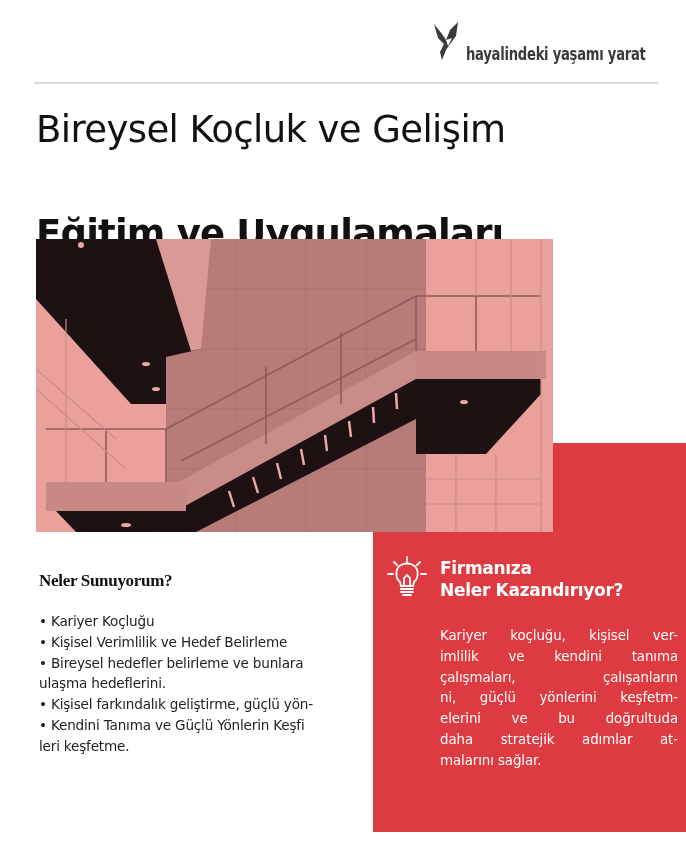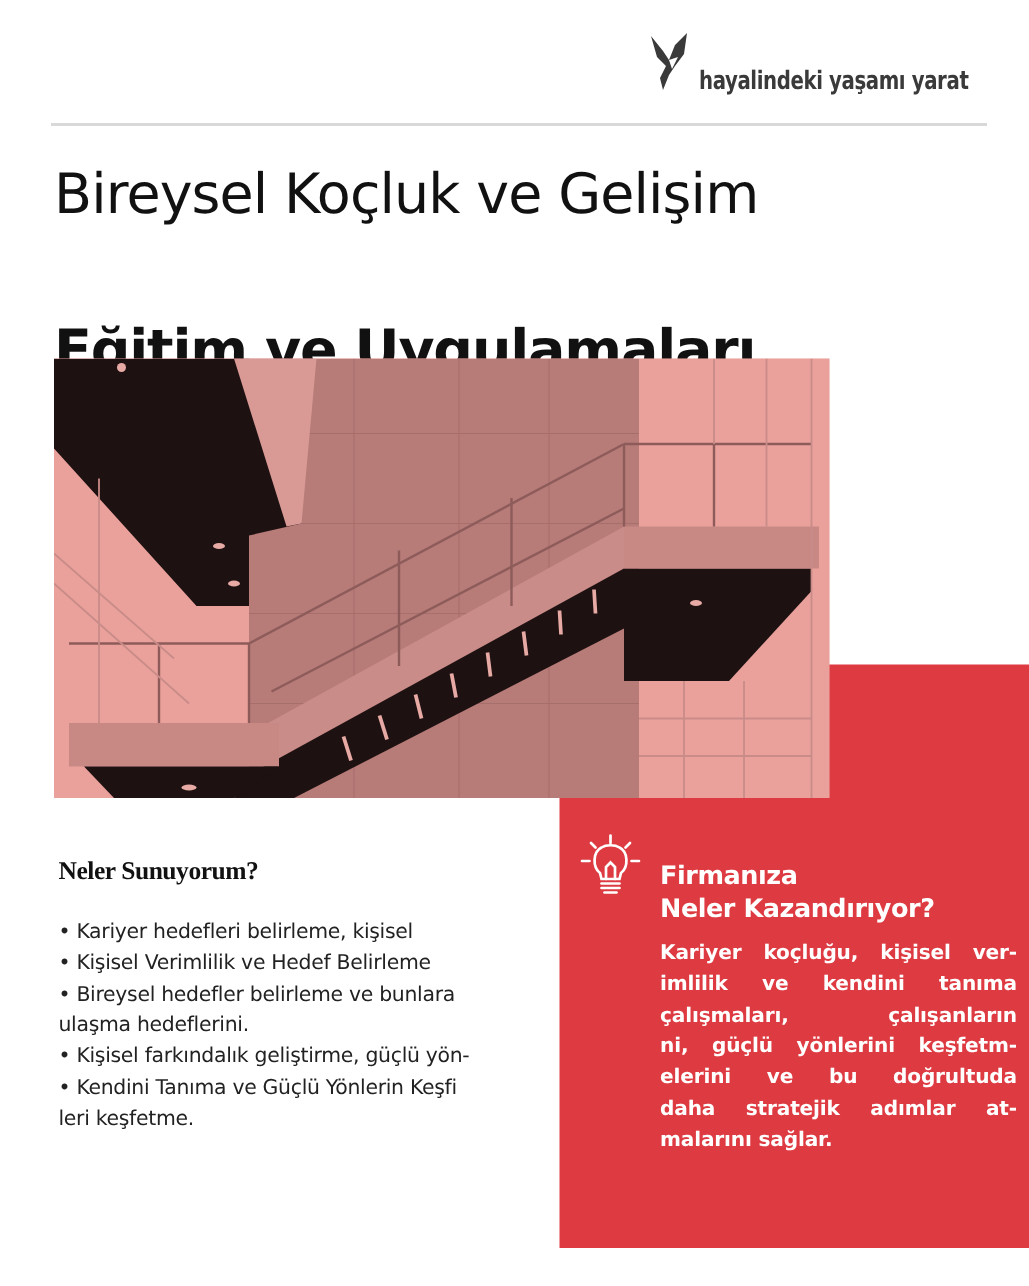--- a/index.html
+++ b/index.html
@@ -18,22 +18,22 @@
     .red-box { position: absolute; left: 373px; top: 443px; width: 313px; height: 389px; background: #de3a41; }
 
     .photo { position: absolute; left: 36px; top: 239px; width: 517px; height: 293px; overflow: hidden; background: #eaa19c; }
     .photo svg { display: block; }
 
     .left-heading { position: absolute; left: 39px; top: 571px; font-size: 17px; font-weight: bold; color: #111; letter-spacing: -0.3px; font-family: Liberation Serif, serif; }
     .left-list { position: absolute; left: 39px; top: 611px; width: 330px; font-size: 13.6px; line-height: 20.8px; color: #222; letter-spacing: -0.2px; }
     .left-list .item { display: block; }
 
     .bulb { position: absolute; left: 386px; top: 555px; width: 42px; height: 46px; }
-    .right-heading { position: absolute; left: 440px; top: 557px; font-size: 17px; font-weight: bold; color: #fff; line-height: 22px; letter-spacing: -0.3px; margin-top: 16px; }
-    .right-body { position: absolute; left: 440px; top: 626px; width: 238px; font-size: 13.4px; line-height: 20.8px; color: #fff; text-align: justify; letter-spacing: -0.1px; font-weight: bold; }
+    .right-heading { position: absolute; left: 440px; top: 557px; font-size: 17px; font-weight: bold; color: #fff; line-height: 22px; letter-spacing: -0.3px; }
+    .right-body { position: absolute; left: 440px; top: 626px; width: 238px; font-size: 13.4px; line-height: 20.8px; color: #fff; text-align: justify; letter-spacing: -0.1px; }
     .right-body .ln { display: block; text-align: justify; text-align-last: justify; }
     .right-body .ln.last { text-align-last: left; }
   </style>
 </head>
 <body>
 
 <div class="logo">
   <svg class="logo-mark" viewBox="0 0 28 44">
     <path d="M2 4 L10 14 L14 20 L18 10 L26 2 L24 16 L18 24 L14 30 L10 40 L8 32 L12 24 L6 18 Z" fill="#3a3a3a"></path>
     <path d="M14 20 L20 18 L16 26 Z" fill="#ffffff"></path>
@@ -118,21 +118,21 @@
       <ellipse cx="110" cy="125" rx="4" ry="2"></ellipse>
       <ellipse cx="120" cy="150" rx="4" ry="2"></ellipse>
       <ellipse cx="428" cy="163" rx="4" ry="2"></ellipse>
       <ellipse cx="90" cy="286" rx="5" ry="2"></ellipse>
     </g>
   </svg>
 </div>
 
 <h2 class="left-heading">Neler Sunuyorum?</h2>
 <div class="left-list">
-  <span class="item">• Kariyer hedefleri belirleme, kişisel</span>
+  <span class="item">• Kariyer Koçluğu</span>
   <span class="item">• Kişisel Verimlilik ve Hedef Belirleme</span>
   <span class="item">• Bireysel hedefler belirleme ve bunlara</span>
   <span class="item">ulaşma hedeflerini.</span>
   <span class="item">• Kişisel farkındalık geliştirme, güçlü yön-</span>
   <span class="item">• Kendini Tanıma ve Güçlü Yönlerin Keşfi</span>
   <span class="item">leri keşfetme.</span>
 </div>
 
 <svg class="bulb" viewBox="0 0 42 46">
   <g stroke="#ffffff" stroke-width="1.8" fill="none" stroke-linecap="round">

